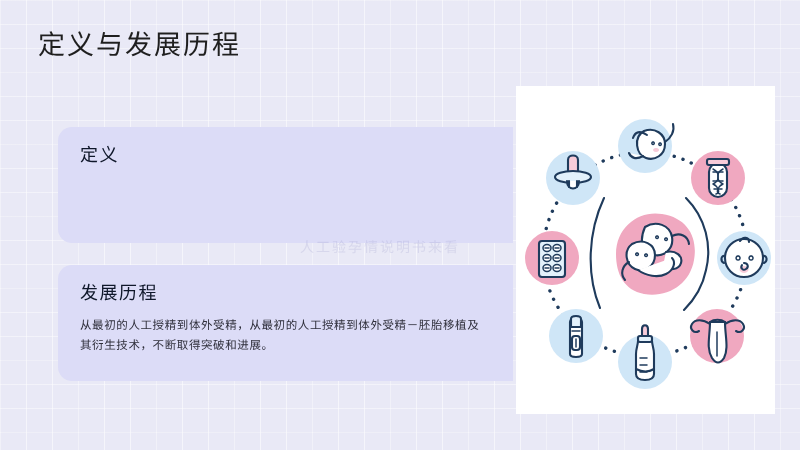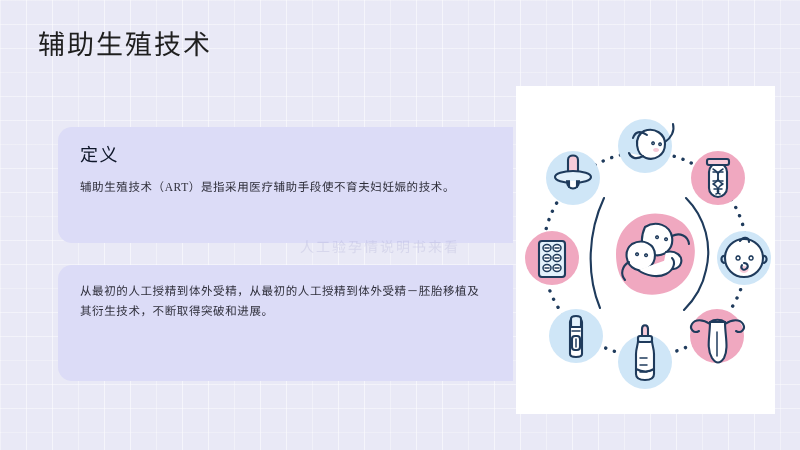--- a/index.html
+++ b/index.html
@@ -71,28 +71,28 @@
     width:259px;height:328px;
     background:#ffffff;
   }
   #illustration-panel svg{display:block;width:100%;height:100%;}
 </style>
 </head>
 <body>
 
 <div id="slide">
 
-  <div class="page-title">辅助生殖技术</div>
+  <div class="page-title">定义与发展历程</div>
 
   <div class="card" id="card-definition">
     <div class="card-heading">定义</div>
-    <div class="card-body">辅助生殖技术（ART）是指采用医疗辅助手段使不育夫妇妊娠的技术。</div>
   </div>
 
   <div class="card" id="card-history">
+    <div class="card-heading">发展历程</div>
     <div class="card-body">从最初的人工授精到体外受精，从最初的人工授精到体外受精－胚胎移植及其衍生技术，不断取得突破和进展。</div>
   </div>
 
   <div class="watermark">人工验孕情说明书来看</div>
 
   <div id="illustration-panel">
     <svg viewBox="0 0 259 328" xmlns="http://www.w3.org/2000/svg">
       <defs>
         <style>
           .ol{fill:none;stroke:#1f3b5c;stroke-width:2.1;stroke-linecap:round;stroke-linejoin:round;}

